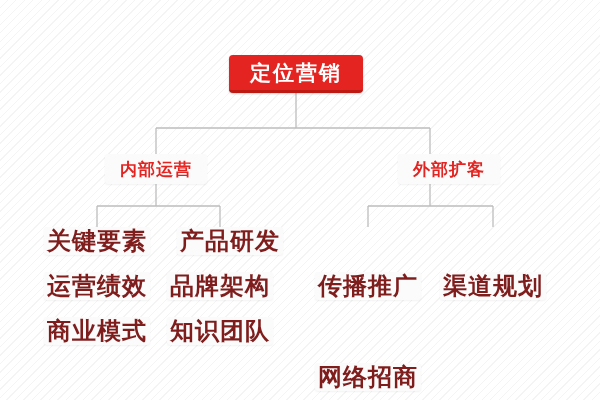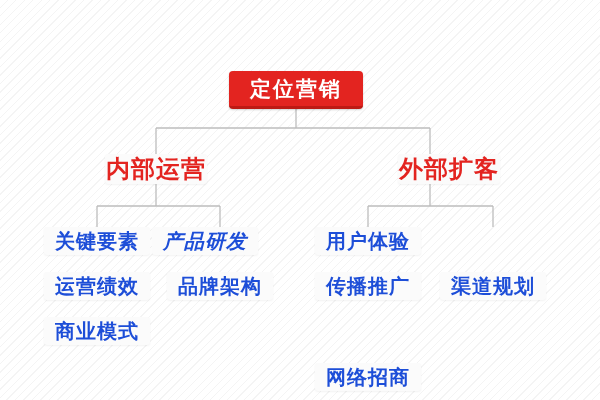--- a/index.html
+++ b/index.html
@@ -19,35 +19,34 @@
     display:flex;align-items:center;justify-content:center;
     font-weight:bold;box-sizing:border-box;
     white-space:nowrap;
   }
   .root{
     left:229px;top:55px;width:134px;height:38px;
     background:#e32420;color:#ffffff;
     font-size:21px;letter-spacing:2px;
     border-radius:4px;border-bottom:3px solid #bd1a14;
     box-shadow:0 1px 2px rgba(0,0,0,0.18);
-    margin-top:16px;
   }
   .branch{
     top:154px;width:102px;height:30px;
     background:#fbfbfb;color:#e32420;
-    font-size:24px;letter-spacing:1px;
+    font-size:17px;letter-spacing:1px;
     border-radius:3px;
     box-shadow:0 1px 2px rgba(0,0,0,0.05);
   }
   .branch-left{left:105px;}
   .branch-right{left:398px;}
   .leaf{
     width:106px;height:28px;
-    background:#fbfbfb;color:#1d4ed8;
-    font-size:20px;letter-spacing:1px;
+    background:#fbfbfb;color:#7f1d1d;
+    font-size:24px;letter-spacing:1px;
     border-radius:3px;
     box-shadow:0 1px 2px rgba(0,0,0,0.05);
   }
 </style>
 </head>
 <body>
 
 <div class="canvas">
 
   <svg class="connectors" width="600" height="400" viewBox="0 0 600 400">
@@ -58,23 +57,23 @@
 
     <path d="M430,184 V206 M368,206 H493 M368,206 V227 M493,206 V227" stroke="#bdbdbd" stroke-width="1.3" fill="none"></path>
   </svg>
 
   <div class="node root">定位营销</div>
 
   <div class="node branch branch-left">内部运营</div>
   <div class="node branch branch-right">外部扩客</div>
 
   <div class="node leaf" style="left:44px;top:227px;">关键要素</div>
-  <div class="node leaf" style="left:152px;top:227px;font-style:italic;">产品研发</div>
+  <div class="node leaf" style="left:177px;top:227px;">产品研发</div>
   <div class="node leaf" style="left:44px;top:272px;">运营绩效</div>
   <div class="node leaf" style="left:44px;top:317px;">商业模式</div>
   <div class="node leaf" style="left:167px;top:272px;">品牌架构</div>
+  <div class="node leaf" style="left:167px;top:317px;">知识团队</div>
 
-  <div class="node leaf" style="left:315px;top:227px;">用户体验</div>
   <div class="node leaf" style="left:315px;top:272px;">传播推广</div>
   <div class="node leaf" style="left:440px;top:272px;text-align:center;">渠道规划</div>
   <div class="node leaf" style="left:315px;top:323px;margin-top:40px;">网络招商</div>
 
 </div>
 
 </body></html>

